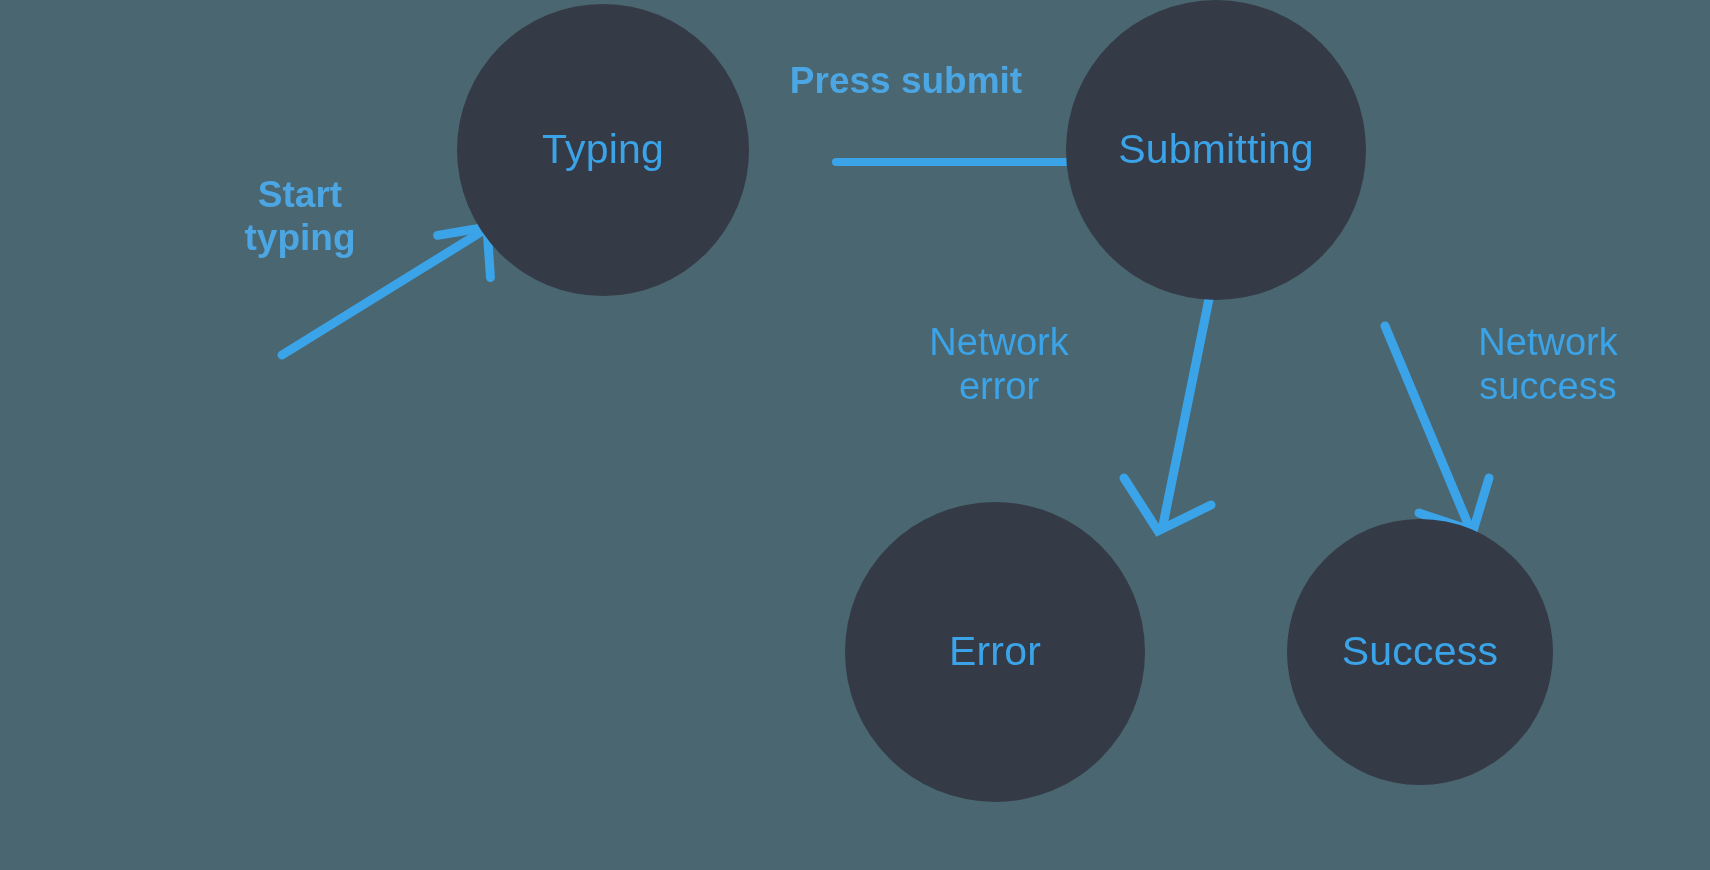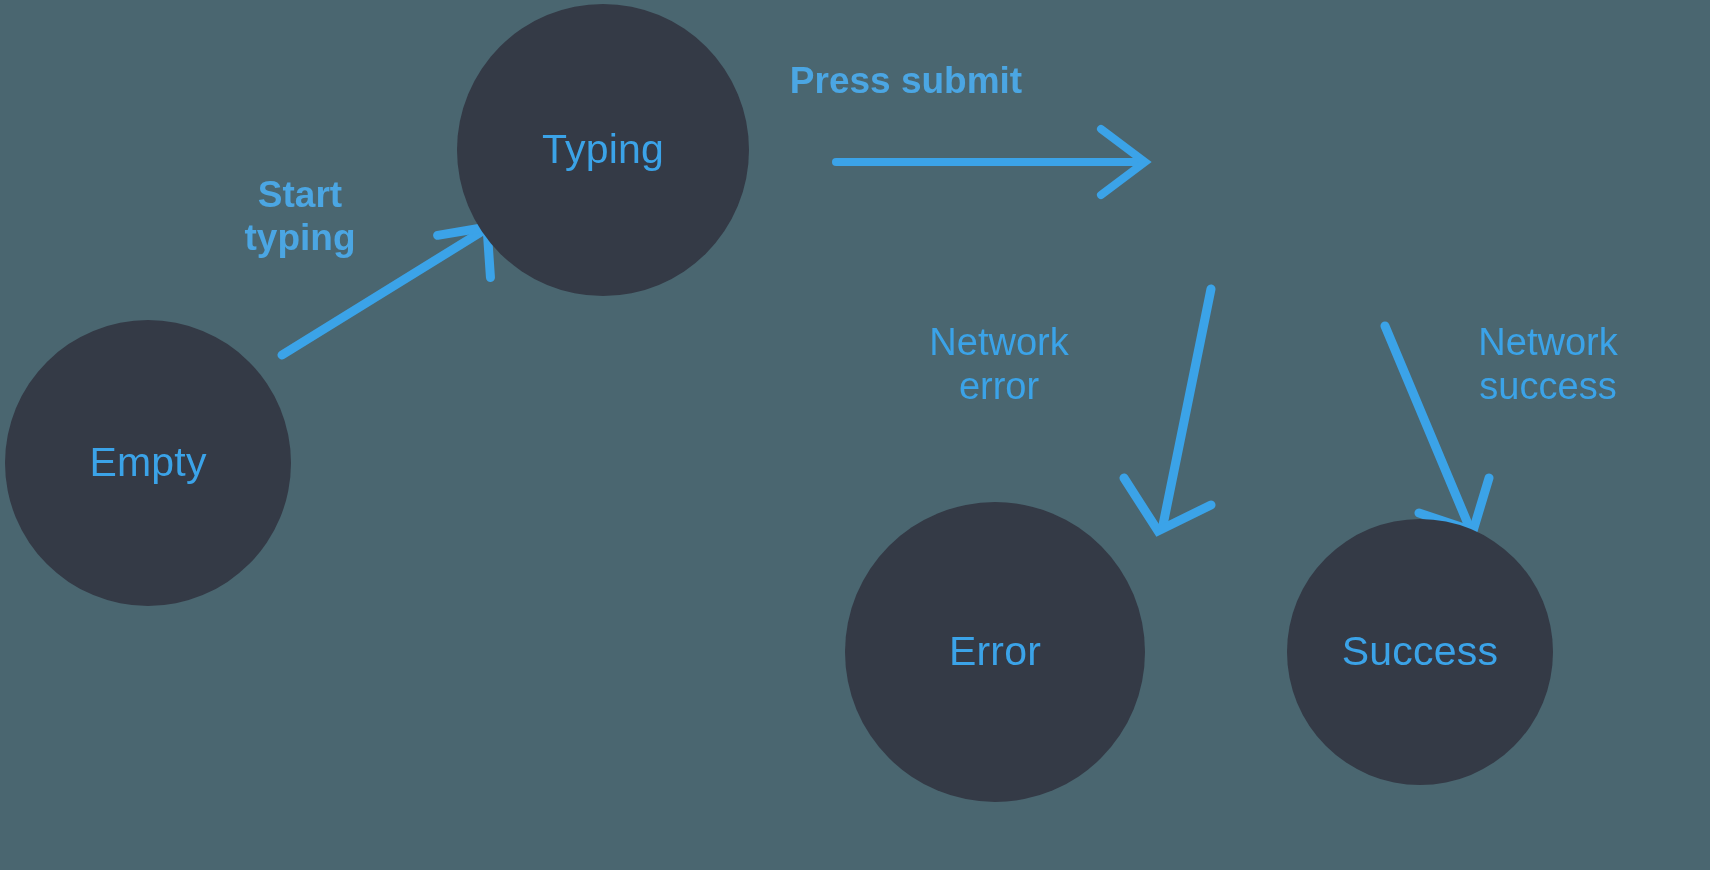--- a/index.html
+++ b/index.html
@@ -87,28 +87,28 @@
       <line x1="1211" y1="289" x2="1163" y2="525" stroke="#3ba3e8" stroke-width="9" stroke-linecap="round"></line>
       <path d="M 1124 478 L 1158 531 L 1211 505" fill="none" stroke="#3ba3e8" stroke-width="9" stroke-linecap="round" stroke-linejoin="miter"></path>
     </g>
 
     <g>
       <line x1="1385" y1="326" x2="1468" y2="524" stroke="#3ba3e8" stroke-width="9" stroke-linecap="round"></line>
       <path d="M 1419 513 L 1473 531 L 1489 478" fill="none" stroke="#3ba3e8" stroke-width="9" stroke-linecap="round" stroke-linejoin="miter"></path>
     </g>
   </svg>
 
-  <div class="node" style="left:5px; top:320px; width:286px; height:286px;">
-    <span class="node-label">Empty</span>
-  </div>
 
   <div class="node" style="left:457px; top:4px; width:292px; height:292px;">
     <span class="node-label">Typing</span>
   </div>
 
+  <div class="node" style="left:1066px; top:0px; width:300px; height:300px;">
+    <span class="node-label">Submitting</span>
+  </div>
 
   <div class="node" style="left:845px; top:502px; width:300px; height:300px;">
     <span class="node-label">Error</span>
   </div>
 
   <div class="node" style="left:1287px; top:519px; width:266px; height:266px;">
     <span class="node-label">Success</span>
   </div>
 
   <div class="edge-label bold" style="left:300px; top:216px;">

